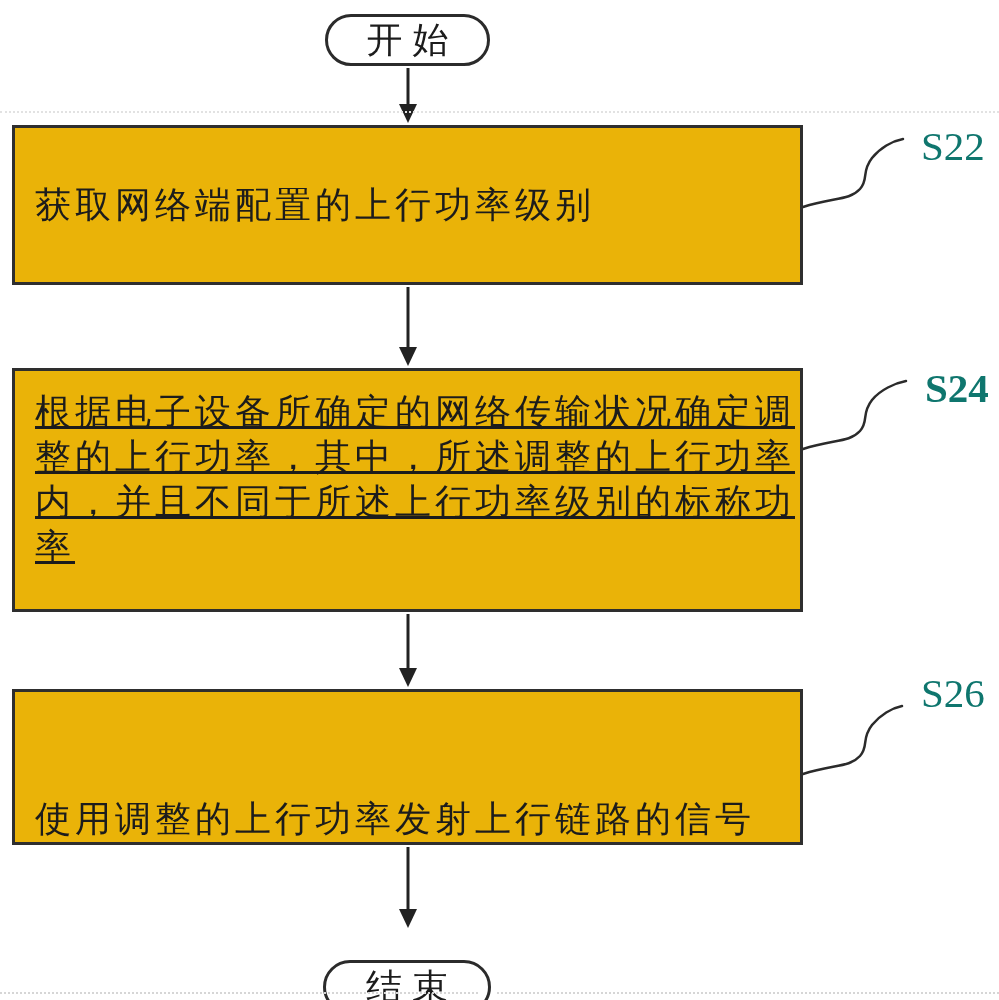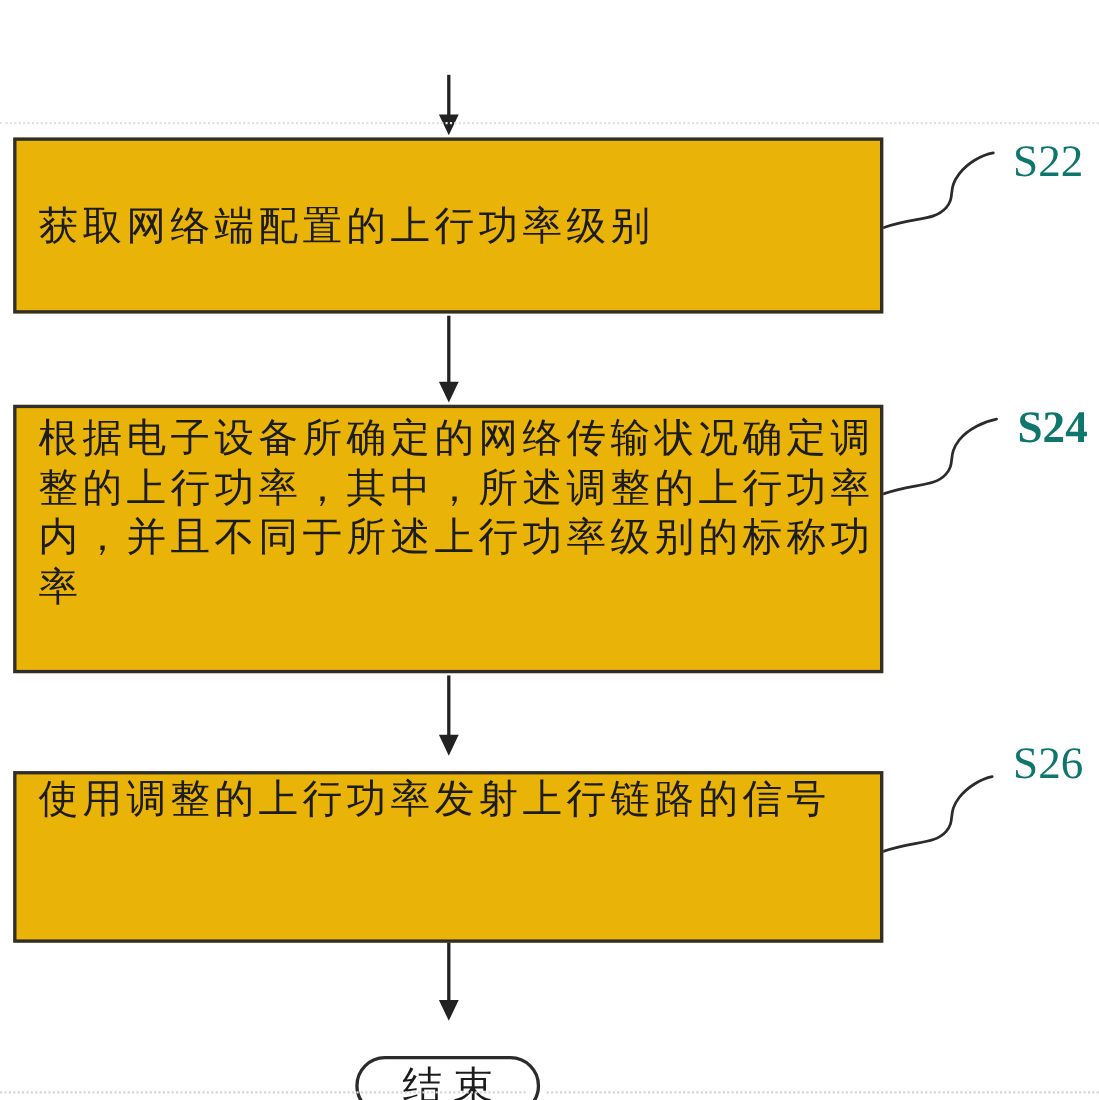--- a/index.html
+++ b/index.html
@@ -53,22 +53,22 @@
   }
   .pbox .txt {
     font-size: 36px;
     letter-spacing: 4px;
     line-height: 45px;
     white-space: nowrap;
   }
   .pbox.box1 { top: 125px; height: 154px; display: flex; align-items: center; padding-left: 0; }
   .pbox.box1 .txt { padding-left: 20px; }
   .pbox.box2 { top: 368px; height: 238px; }
-  .pbox.box2 .lines { padding: 5px 14px 0 20px; }
-  .pbox.box3 { top: 689px; height: 150px; display: flex; align-items: flex-start; margin-top: 12px; }
+  .pbox.box2 .lines { padding: 19px 14px 0 20px; text-decoration: underline; }
+  .pbox.box3 { top: 689px; height: 150px; display: flex; align-items: flex-end; }
   .pbox.box3 .txt { padding-left: 20px; }
   
   .slabel {
     position: absolute;
     font-family: "Liberation Serif", serif;
     font-size: 41px;
     color: #0f766e;
     white-space: nowrap;
     text-align: center;
   }
@@ -107,20 +107,23 @@
     <g>
       <line x1="408" y1="847" x2="408" y2="910" stroke="#222222" stroke-width="3"></line>
       <polygon points="399,909 417,909 408,928" fill="#222222"></polygon>
     </g>
 
     <path d="M 803 207 C 833 197 849 201 860 189 C 869 179 861 172 872 158 C 880 148 892 141 903 139" fill="none" stroke="#2b2b2b" stroke-width="2.5" stroke-linecap="round"></path>
     <path d="M 803 449 C 833 439 849 443 860 431 C 869 421 861 414 872 400 C 880 390 895 383 906 381" fill="none" stroke="#2b2b2b" stroke-width="2.5" stroke-linecap="round"></path>
     <path d="M 803 774 C 833 764 849 768 860 756 C 869 746 861 739 872 725 C 880 715 892 708 902 706" fill="none" stroke="#2b2b2b" stroke-width="2.5" stroke-linecap="round"></path>
   </svg>
 
+  <div class="terminal start">
+    <span class="t-label">开始</span>
+  </div>
 
   <div class="pbox box1">
     <div class="txt">获取网络端配置的上行功率级别</div>
   </div>
 
   <div class="pbox box2">
     <div class="lines">
       <div class="txt">根据电子设备所确定的网络传输状况确定调</div>
       <div class="txt">整的上行功率，其中，所述调整的上行功率</div>
       <div class="txt">内，并且不同于所述上行功率级别的标称功</div>

